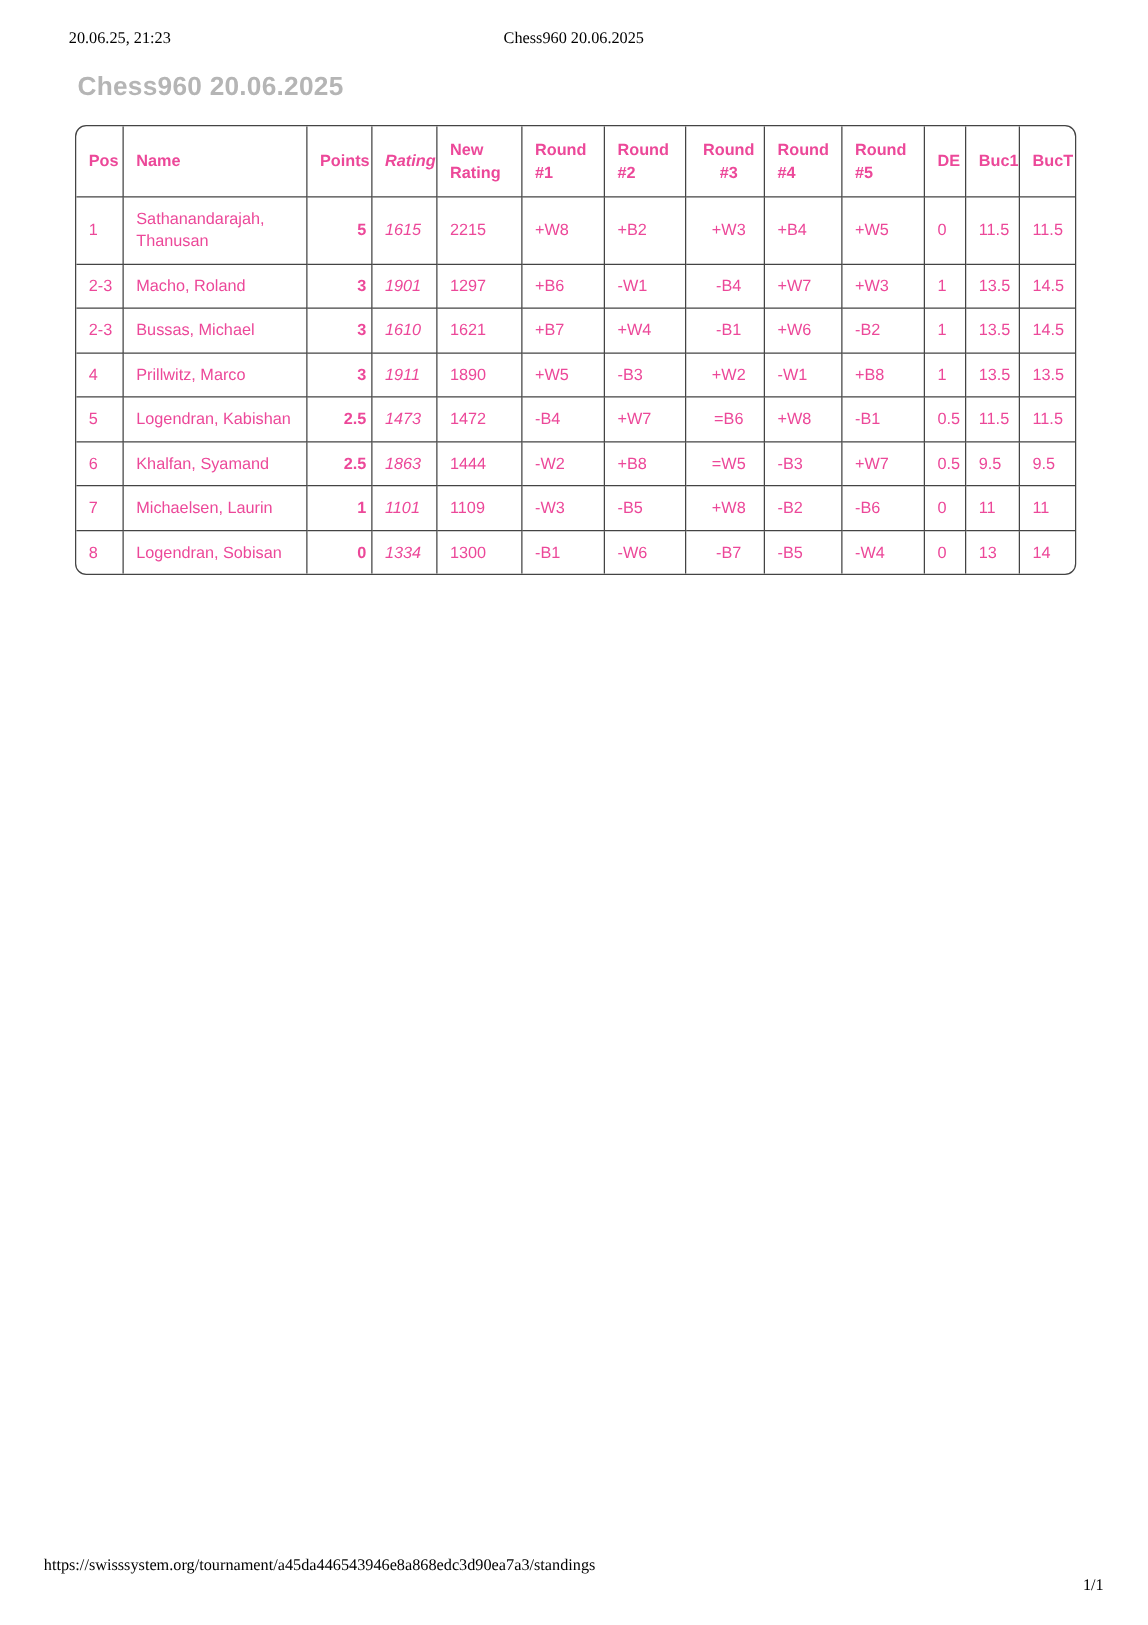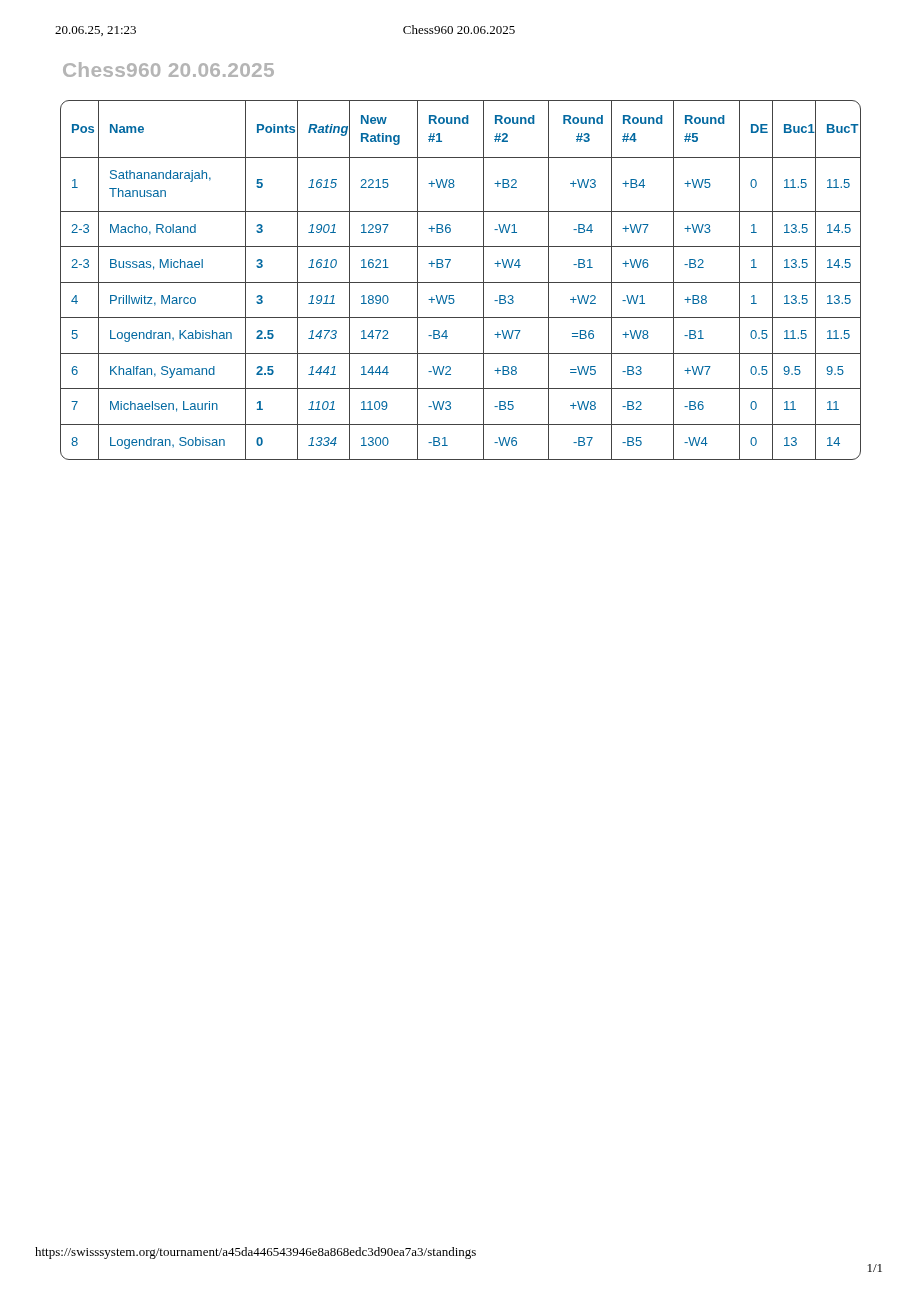--- a/index.html
+++ b/index.html
@@ -44,40 +44,40 @@
     border-radius: 9px;
     overflow: hidden;
     display: inline-block;
   }
   table {
     border-collapse: separate;
     border-spacing: 0;
     table-layout: fixed;
     width: 799px;
     font-size: 13px;
-    color: #0369a1;
+    color: #ec4899;
   }
   th, td {
     border-right: 1px solid #444444;
     border-bottom: 1px solid #444444;
     padding: 8px 4px 8px 10px;
     text-align: left;
     vertical-align: middle;
     line-height: 1.42;
     overflow: hidden;
   }
   th:last-child, td:last-child { border-right: none; }
   tbody tr:last-child td { border-bottom: none; }
   thead th { font-weight: 700; height: 57px; }
   tbody tr { height: 34px; }
   td.bold { font-weight: 700; }
   
   th:nth-child(1),  td:nth-child(1)  { width: 38px; }
   th:nth-child(2),  td:nth-child(2)  { width: 147px; }
-  th:nth-child(3),  td:nth-child(3)  { width: 52px; }
+  th:nth-child(3),  td:nth-child(3)  { width: 52px; text-align: right; }
   th:nth-child(4),  td:nth-child(4)  { width: 52px; font-style: italic; }
   th:nth-child(5),  td:nth-child(5)  { width: 68px; }
   th:nth-child(6),  td:nth-child(6)  { width: 66px; }
   th:nth-child(7),  td:nth-child(7)  { width: 65px; }
   th:nth-child(8),  td:nth-child(8)  { width: 63px; text-align: center; }
   th:nth-child(9),  td:nth-child(9)  { width: 62px; }
   th:nth-child(10), td:nth-child(10) { width: 66px; }
   th:nth-child(11), td:nth-child(11) { width: 33px; }
   th:nth-child(12), td:nth-child(12) { width: 43px; }
   th:nth-child(13), td:nth-child(13) { width: 44px; }
@@ -197,21 +197,21 @@
             <td>+W8</td>
             <td>-B1</td>
             <td>0.5</td>
             <td>11.5</td>
             <td>11.5</td>
           </tr>
           <tr>
             <td>6</td>
             <td>Khalfan, Syamand</td>
             <td class="bold">2.5</td>
-            <td>1441</td>
+            <td>1863</td>
             <td>1444</td>
             <td>-W2</td>
             <td>+B8</td>
             <td>=W5</td>
             <td>-B3</td>
             <td>+W7</td>
             <td>0.5</td>
             <td>9.5</td>
             <td>9.5</td>
           </tr>

